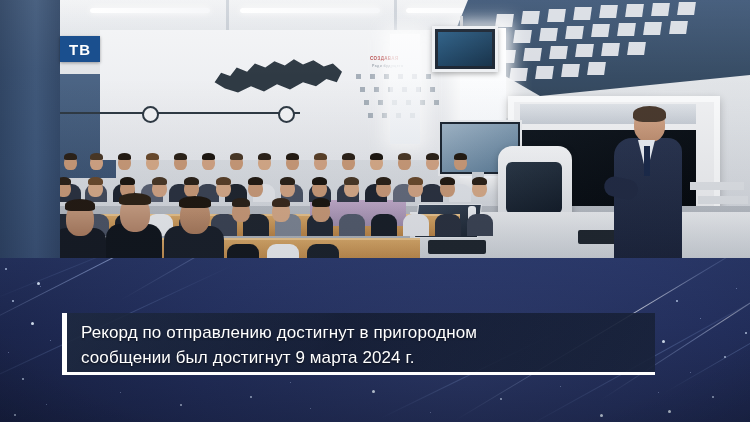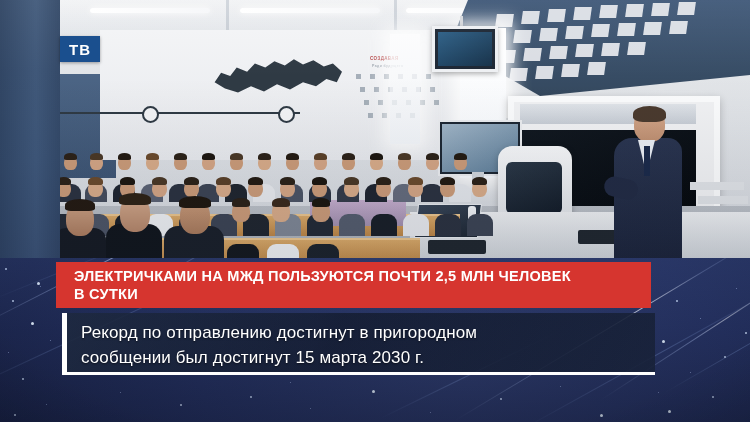--- a/index.html
+++ b/index.html
@@ -553,23 +553,19 @@
       </div>
     </div>
 
     <div class="video-grade"></div>
   </div>
 
   <div class="logo">
     <div class="logo-t">ТВ</div>
   </div>
 
-  <div class="headline">
-    <span>ЭЛЕКТРИЧКАМИ НА МЖД ПОЛЬЗУЮТСЯ ПОЧТИ 2,5 МЛН ЧЕЛОВЕК</span>
-    <span>В СУТКИ</span>
-  </div>
 
   <div class="subbox">
     <span>Рекорд по отправлению достигнут в пригородном</span>
-    <span>сообщении был достигнут 15 марта 2030 г.</span>
+    <span>сообщении был достигнут 9 марта 2024 г.</span>
   </div>
 
 </div>
 
 </body></html>

